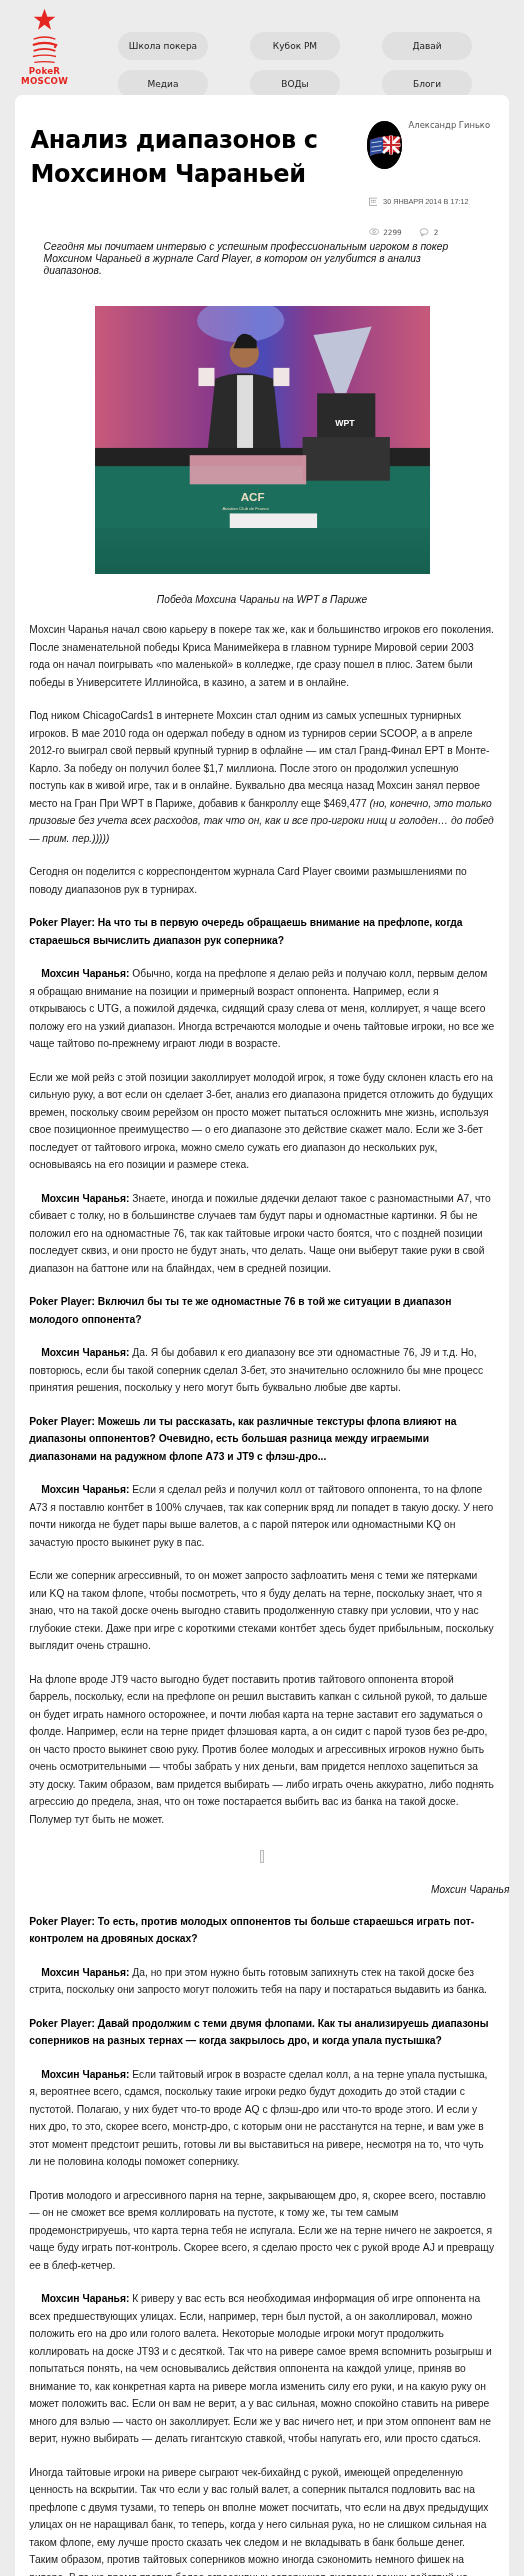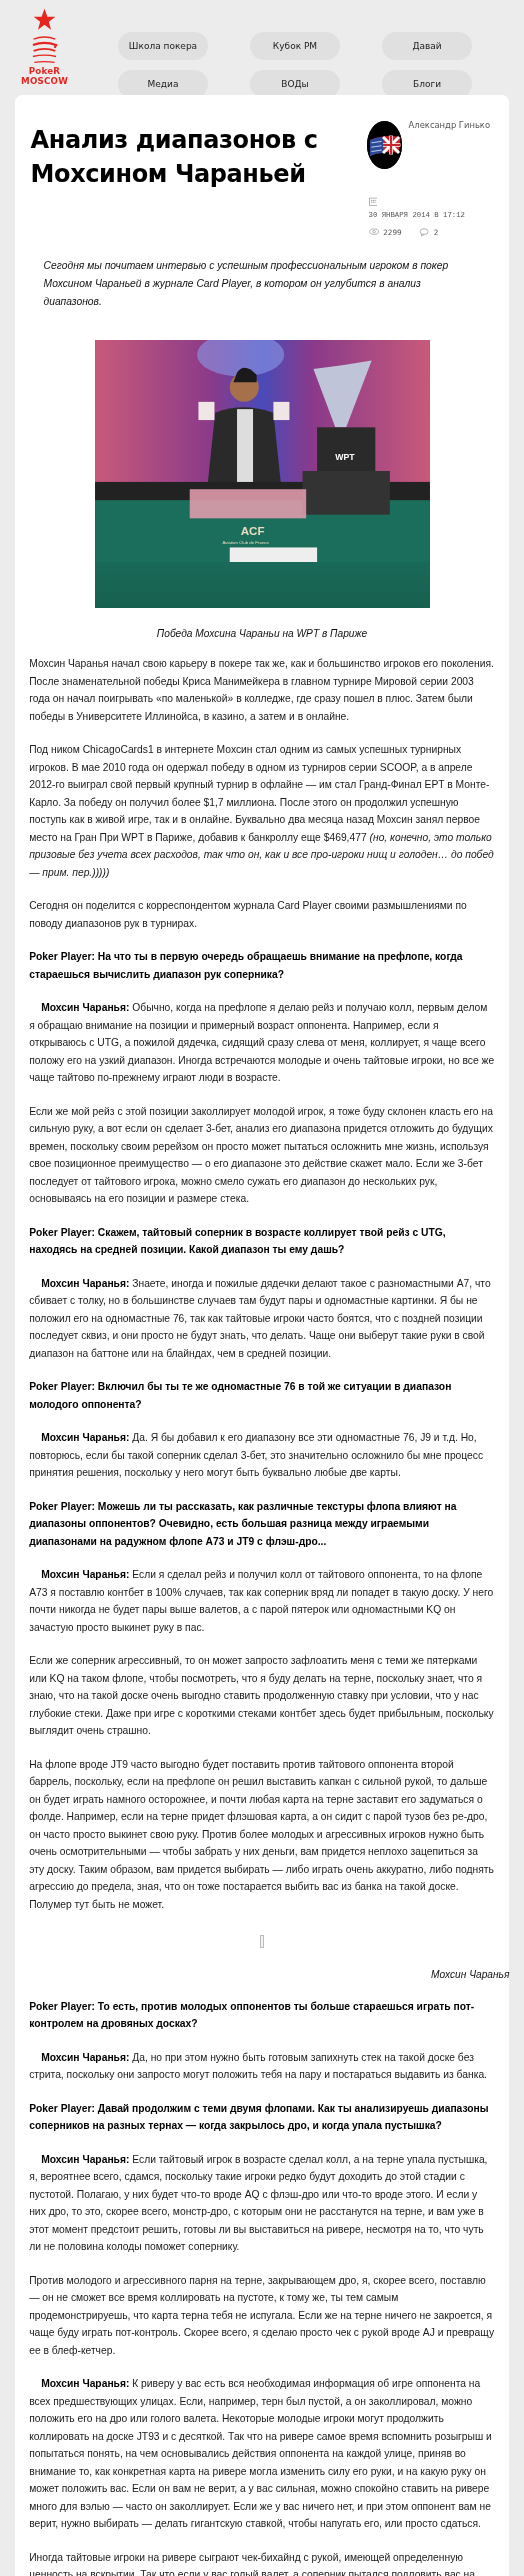--- a/index.html
+++ b/index.html
@@ -13,25 +13,25 @@
 
   .nav { position: absolute; left: 118px; top: 32px; width: 357px; display: grid; grid-template-columns: 90px 90px 90px; column-gap: 42px; row-gap: 9.5px; }
   .nav-btn { height: 28px; border-radius: 14.6px; background: #e0e0e0; display: flex; align-items: center; justify-content: center; font-family: "DejaVu Sans", sans-serif; font-size: 9px; color: #222; cursor: pointer; }
 
   .card { margin: 0 14.6px; background: #fff; border-radius: 7.3px; padding: 0 0 29px 0; position: relative; }
 
   .title-row { position: relative; height: 146px; }
   .title { position: absolute; left: 16px; top: 28px; width: 291px; font-family: "DejaVu Sans", sans-serif; font-weight: bold; font-size: 24px; line-height: 34px; color: #000; letter-spacing: -0.4px; }
   .avatar { position: absolute; left: 352px; top: 25.5px; width: 35px; height: 48px; border-radius: 50%; background: #000; overflow: hidden; }
   .author { position: absolute; left: 394px; top: 25px; font-family: "DejaVu Sans", sans-serif; font-size: 8.4px; color: #555; }
-  .meta-date { position: absolute; left: 354px; top: 102px; font-family: Liberation Mono, monospace; font-size: 7.3px; color: #555; display: flex; align-items: flex-start; gap: 5.8px; flex-direction: column; }
+  .meta-date { position: absolute; left: 354px; top: 102px; font-family: Liberation Sans, sans-serif; font-size: 7.3px; color: #555; display: flex; align-items: flex-end; gap: 5.8px; }
   .meta-stats { position: absolute; left: 354px; top: 133px; font-family: "DejaVu Sans", sans-serif; font-size: 7.3px; color: #555; display: flex; gap: 4.4px; }
   .meta-stats .sep { width: 8.7px; }
 
-  .lead { padding: 0 29px; margin-top: 16px; font-style: italic; font-size: 10.3px; line-height: 18px; color: #111; }
+  .lead { padding: 0 29px; margin-top: 0; font-style: italic; font-size: 10.3px; line-height: 12px; color: #111; }
 
   .photo-wrap { text-align: center; margin-top: 29px; }
   .photo { width: 335px; height: 268px; margin: 0 auto; position: relative; overflow: hidden; background: linear-gradient(180deg, #4a2a6a 0%, #8a3a6a 30%, #b04a6a 55%, #6a3a6a 66%, #1e7060 70%, #16604f 100%); }
   .caption { font-style: italic; font-size: 10.2px; margin-top: 20.4px; color: #111; }
 
   .body { padding: 0 14.6px 0 14.6px; margin-top: 16px; font-size: 10.3px; line-height: 17.5px; color: #1a1a1a; }
   .body p { margin-bottom: 16px; }
   .body p.q { font-weight: bold; color: #000; }
   .body b { color: #000; padding-left: 12px; }
 
@@ -144,21 +144,20 @@
     <div class="caption">Победа Мохсина Чараньи на WPT в Париже</div>
   </div>
 
   <div class="body" id="body-a">
       <p>Мохсин Чаранья начал свою карьеру в покере так же, как и большинство игроков его поколения. После знаменательной победы Криса Манимейкера в главном турнире Мировой серии 2003 года он начал поигрывать «по маленькой» в колледже, где сразу пошел в плюс. Затем были победы в Университете Иллинойса, в казино, а затем и в онлайне.</p>
       <p><span>Под ником ChicagoCards1 в интернете Мохсин стал одним из самых успешных турнирных игроков. В мае 2010 года он одержал победу в одном из турниров серии SCOOP, а в апреле 2012-го выиграл свой первый крупный турнир в офлайне — им стал Гранд-Финал EPT в Монте-Карло. За победу он получил более $1,7 миллиона. После этого он продолжил успешную поступь как в живой игре, так и в онлайне. Буквально два месяца назад Мохсин занял первое место на Гран При WPT в Париже, добавив к банкроллу еще $469,477 </span><i>(но, конечно, это только призовые без учета всех расходов, так что он, как и все про-игроки нищ и голоден… до побед — прим. пер.)))))</i></p>
       <p>Сегодня он поделится с корреспондентом журнала Card Player своими размышлениями по поводу диапазонов рук в турнирах.</p>
       <p class="q">Poker Player: На что ты в первую очередь обращаешь внимание на префлопе, когда стараешься вычислить диапазон рук соперника?</p>
       <p><b>Мохсин Чаранья:</b><span> Обычно, когда на префлопе я делаю рейз и получаю колл, первым делом я обращаю внимание на позиции и примерный возраст оппонента. Например, если я открываюсь с UTG, а пожилой дядечка, сидящий сразу слева от меня, коллирует, я чаще всего положу его на узкий диапазон. Иногда встречаются молодые и очень тайтовые игроки, но все же чаще тайтово по-прежнему играют люди в возрасте.</span></p>
       <p>Если же мой рейз с этой позиции заколлирует молодой игрок, я тоже буду склонен класть его на сильную руку, а вот если он сделает 3-бет, анализ его диапазона придется отложить до будущих времен, поскольку своим ререйзом он просто может пытаться осложнить мне жизнь, используя свое позиционное преимущество — о его диапазоне это действие скажет мало. Если же 3-бет последует от тайтового игрока, можно смело сужать его диапазон до нескольких рук, основываясь на его позиции и размере стека.</p>
-      <p class="q">Poker Player: Скажем, тайтовый соперник в возрасте коллирует твой рейз с UTG, находясь на средней позиции. Какой диапазон ты ему дашь?</p>
       <p><b>Мохсин Чаранья:</b><span> Знаете, иногда и пожилые дядечки делают такое с разномастными A7, что сбивает с толку, но в большинстве случаев там будут пары и одномастные картинки. Я бы не положил его на одномастные 76, так как тайтовые игроки часто боятся, что с поздней позиции последует сквиз, и они просто не будут знать, что делать. Чаще они выберут такие руки в свой диапазон на баттоне или на блайндах, чем в средней позиции.</span></p>
       <p class="q">Poker Player: Включил бы ты те же одномастные 76 в той же ситуации в диапазон молодого оппонента?</p>
       <p><b>Мохсин Чаранья:</b><span> Да. Я бы добавил к его диапазону все эти одномастные 76, J9 и т.д. Но, повторюсь, если бы такой соперник сделал 3-бет, это значительно осложнило бы мне процесс принятия решения, поскольку у него могут быть буквально любые две карты.</span></p>
       <p class="q">Poker Player: Можешь ли ты рассказать, как различные текстуры флопа влияют на диапазоны оппонентов? Очевидно, есть большая разница между играемыми диапазонами на радужном флопе A73 и JT9 с флэш-дро...</p>
       <p><b>Мохсин Чаранья:</b><span> Если я сделал рейз и получил колл от тайтового оппонента, то на флопе A73 я поставлю контбет в 100% случаев, так как соперник вряд ли попадет в такую доску. У него почти никогда не будет пары выше валетов, а с парой пятерок или одномастными KQ он зачастую просто выкинет руку в пас.</span></p>
       <p>Если же соперник агрессивный, то он может запросто зафлоатить меня с теми же пятерками или KQ на таком флопе, чтобы посмотреть, что я буду делать на терне, поскольку знает, что я знаю, что на такой доске очень выгодно ставить продолженную ставку при условии, что у нас глубокие стеки. Даже при игре с короткими стеками контбет здесь будет прибыльным, поскольку выглядит очень страшно.</p>
       <p>На флопе вроде JT9 часто выгодно будет поставить против тайтового оппонента второй баррель, поскольку, если на префлопе он решил выставить капкан с сильной рукой, то дальше он будет играть намного осторожнее, и почти любая карта на терне заставит его задуматься о фолде. Например, если на терне придет флэшовая карта, а он сидит с парой тузов без ре-дро, он часто просто выкинет свою руку. Против более молодых и агрессивных игроков нужно быть очень осмотрительными — чтобы забрать у них деньги, вам придется неплохо зацепиться за эту доску. Таким образом, вам придется выбирать — либо играть очень аккуратно, либо поднять агрессию до предела, зная, что он тоже постарается выбить вас из банка на такой доске. Полумер тут быть не может.</p>
     </div>
 
   <div class="small-img">

